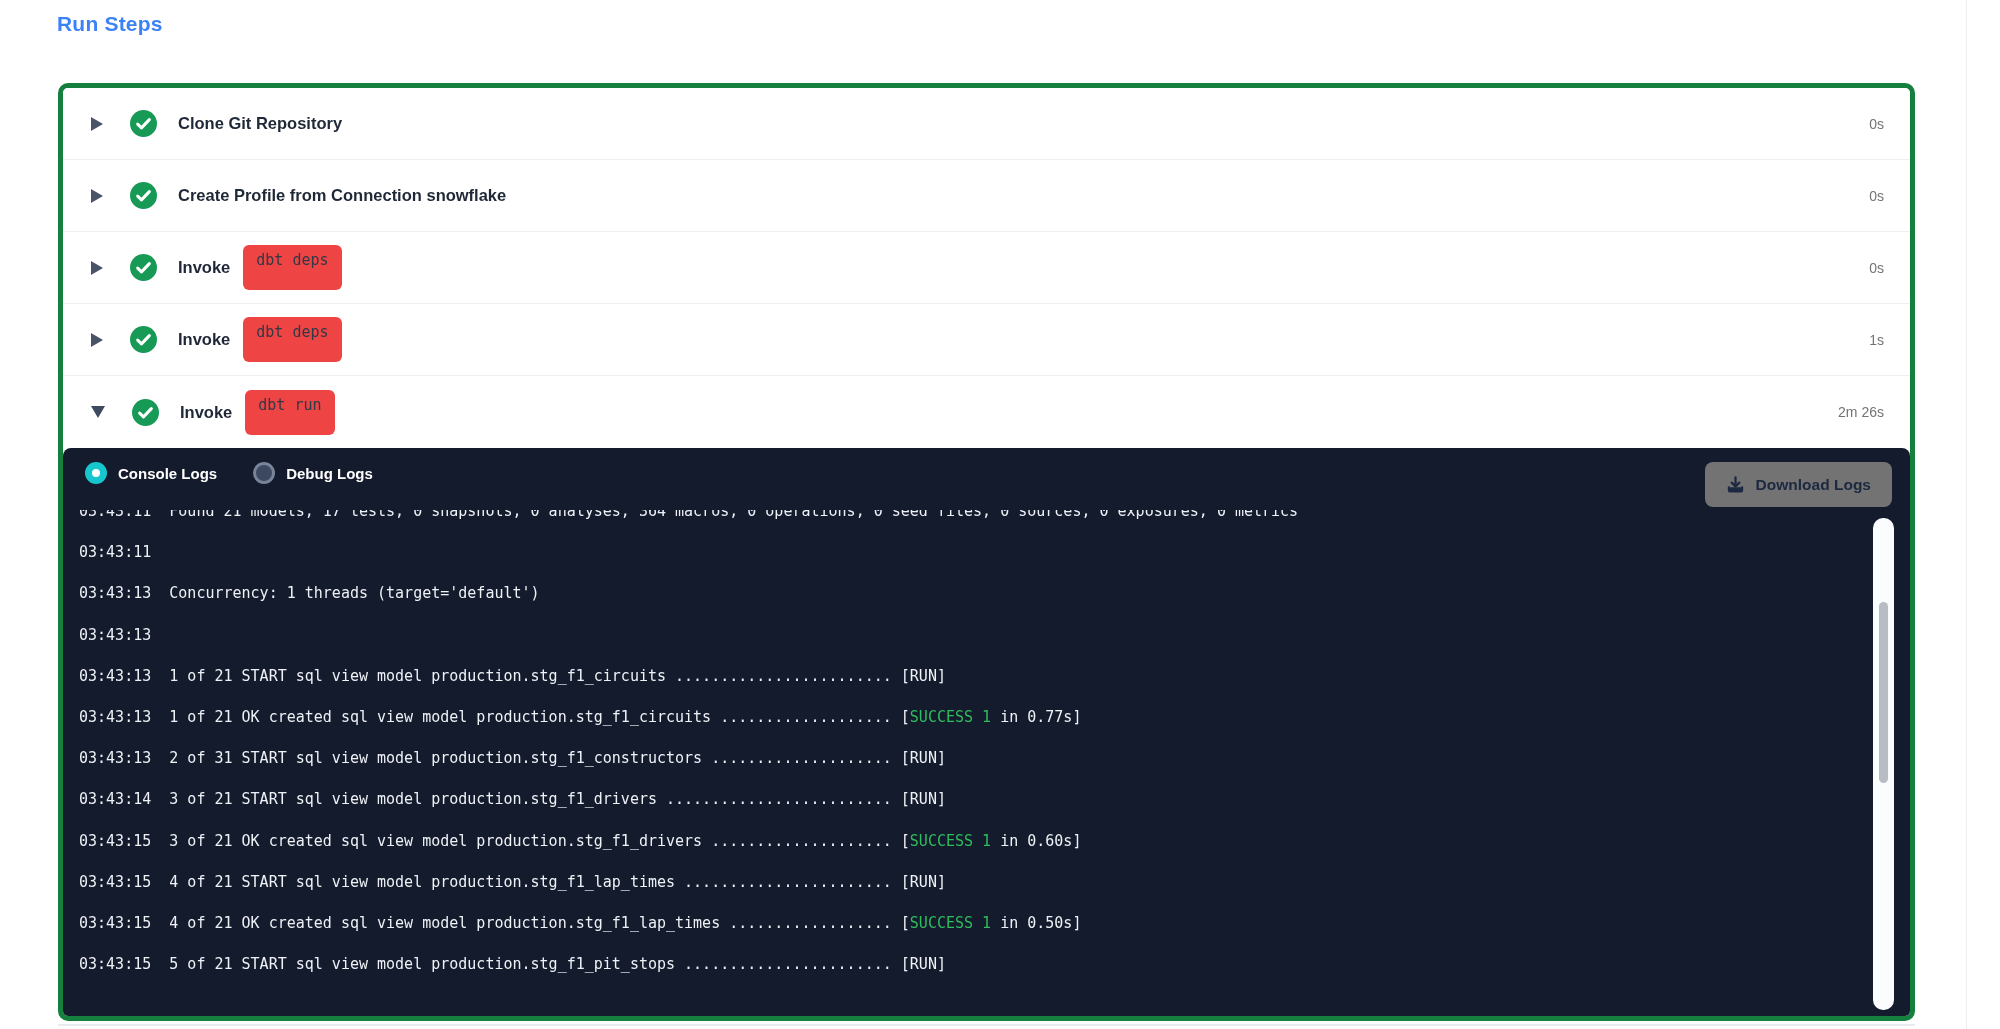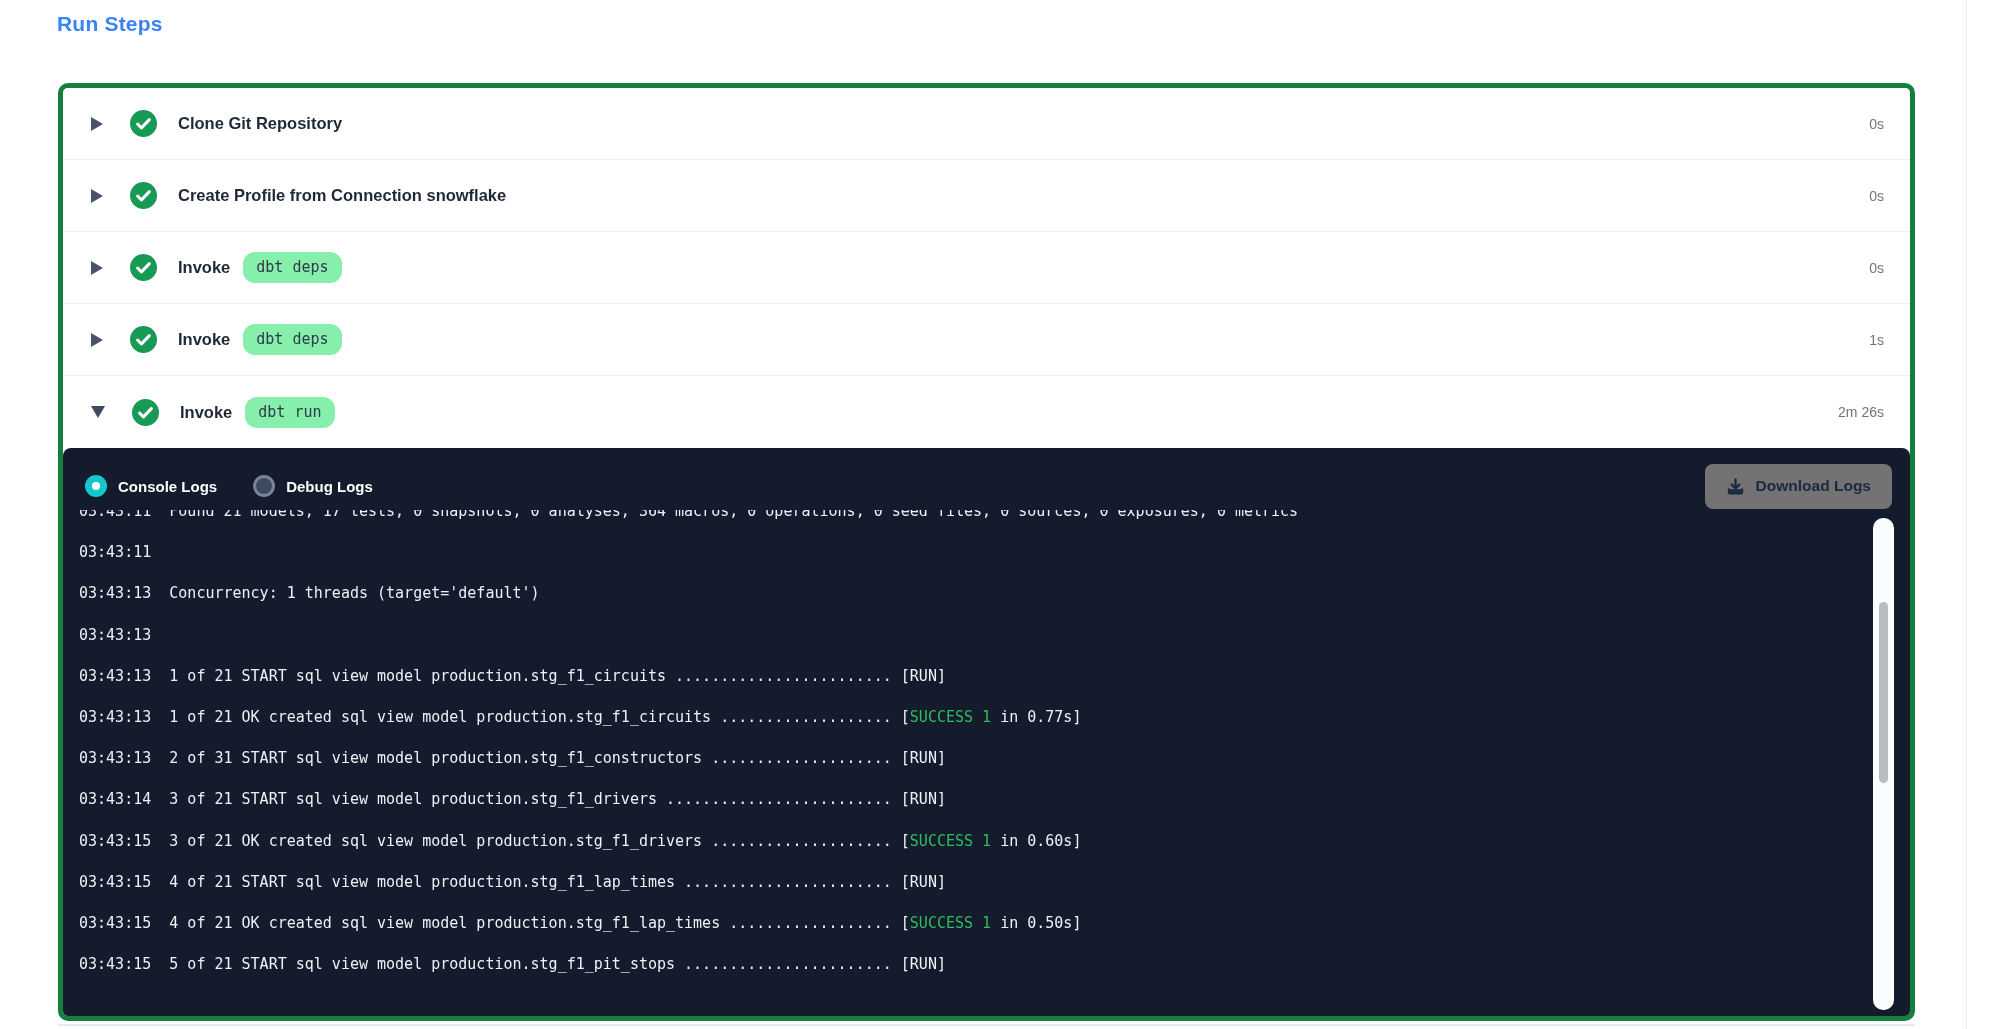--- a/index.html
+++ b/index.html
@@ -21,26 +21,26 @@
   .step-row:last-of-type { border-bottom:none; }
 
   .caret { width:0; height:0; margin-right:27px; flex:0 0 auto; }
   .caret.collapsed { border-left:12px solid #4a5468; border-top:7px solid transparent; border-bottom:7px solid transparent; }
   .caret.expanded  { border-top:12px solid #3e4a60; border-left:7px solid transparent; border-right:7px solid transparent; }
 
   .check { width:27px; height:27px; margin-right:21px; flex:0 0 auto; display:block; }
 
   .step-label { font-size:16.5px; font-weight:700; color:#1f2836; }
   .step-cmd { margin-left:13px; font-family:"DejaVu Sans Mono", monospace; font-size:15px;
-    color:#2f3947; background:#86efac; border-radius:12px; padding:6px 13px 7px; }
+    color:#2f3947; background:#ef4444; border-radius:6px; padding:6px 13px 21px; }
   .step-duration { margin-left:auto; font-size:14px; color:#737373; }
 
   .log-panel { position:relative; height:576px; background:var(--panel-bg,#141b2c); border-radius:8px 8px 0 0; }
 
-  .panel-header { display:flex; align-items:center; height:62px; padding:14px 18px 0 22px; }
+  .panel-header { display:flex; align-items:flex-start; height:62px; padding:14px 18px 0 22px; }
   .radio-option { display:flex; align-items:center; margin-right:36px; cursor:pointer; }
   .radio { width:22px; height:22px; border-radius:50%; position:relative; flex:0 0 auto; }
   .radio.sel { background:var(--accent-teal,#17c6cd); }
   .radio.sel::after { content:''; position:absolute; left:7px; top:7px; width:8px; height:8px;
     border-radius:50%; background:#fff; }
   .radio.unsel { background:#3c4961; border:3px solid #78849a; }
   .radio-label { margin-left:11px; color:#ffffff; font-size:15px; font-weight:700; }
 
   .download-btn { margin-left:auto; display:flex; align-items:center; gap:11px; height:45px;
     padding:0 21px; background:#737373; border:none; border-radius:8px; cursor:pointer;

